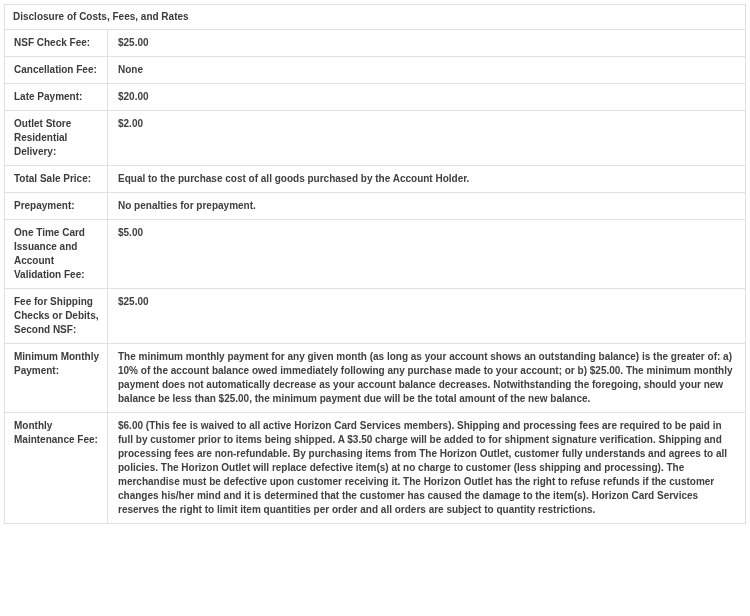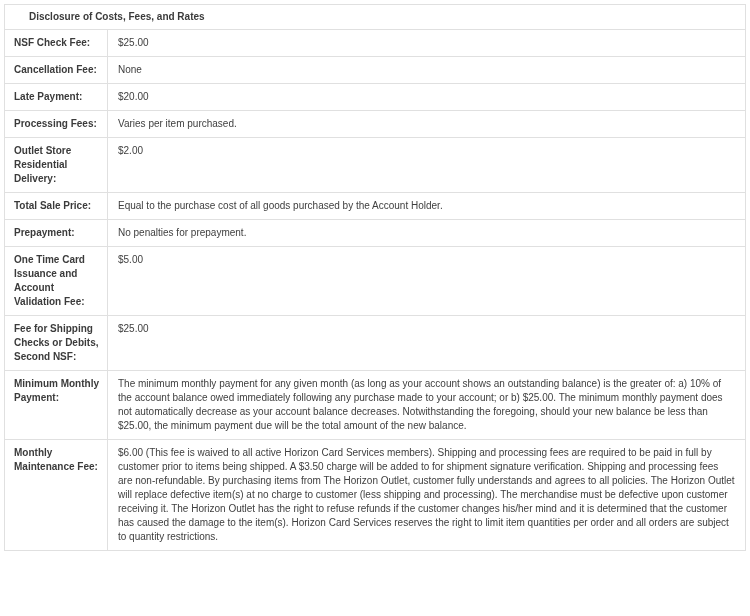--- a/index.html
+++ b/index.html
@@ -28,34 +28,34 @@
     border: 1px solid #e0e0e0;
     vertical-align: top;
     font-size: 10px;
     line-height: 14px;
     text-align: left;
   }
   th.table-title {
     font-size: 10.5px;
     font-weight: bold;
     text-align: center;
-    padding: 5px 24px;
+    padding: 5px 8px;
     color: #3b3b3b;
     border-radius: 8px;
   }
   th.fee-label {
     font-weight: bold;
     padding: 6px 8px 6px 9px;
     color: #3b3b3b;
     margin-top: 48px;
   }
   td.fee-value {
     padding: 6px 10px 6px 10px;
     color: #404040;
-    font-weight: normal;
+    font-weight: bold;
   }
 </style>
 </head>
 <body>
 
 <table class="fees">
   <colgroup>
     <col class="label-col">
     <col>
   </colgroup>
@@ -69,24 +69,20 @@
       <th class="fee-label">NSF Check Fee:</th>
       <td class="fee-value">$25.00</td>
     </tr>
     <tr>
       <th class="fee-label">Cancellation Fee:</th>
       <td class="fee-value">None</td>
     </tr>
     <tr>
       <th class="fee-label">Late Payment:</th>
       <td class="fee-value">$20.00</td>
-    </tr>
-    <tr>
-      <th class="fee-label">Processing Fees:</th>
-      <td class="fee-value">Varies per item purchased.</td>
     </tr>
     <tr>
       <th class="fee-label">Outlet Store Residential Delivery:</th>
       <td class="fee-value">$2.00</td>
     </tr>
     <tr>
       <th class="fee-label">Total Sale Price:</th>
       <td class="fee-value">Equal to the purchase cost of all goods purchased by the Account Holder.</td>
     </tr>
     <tr>

